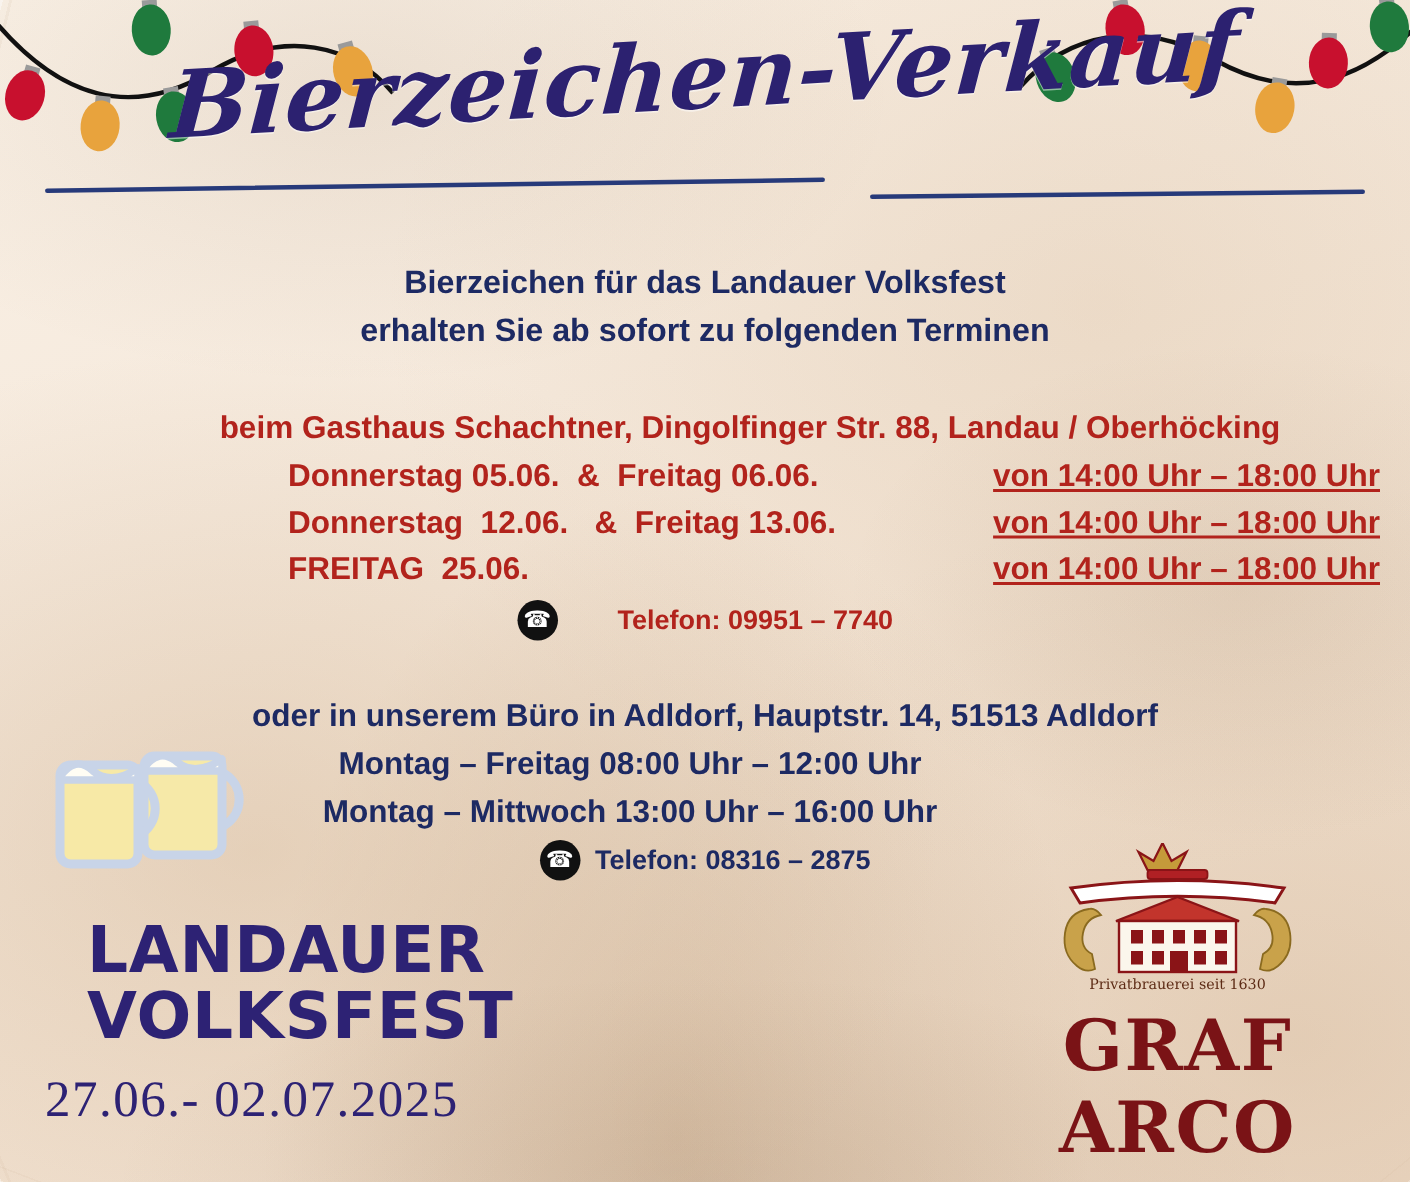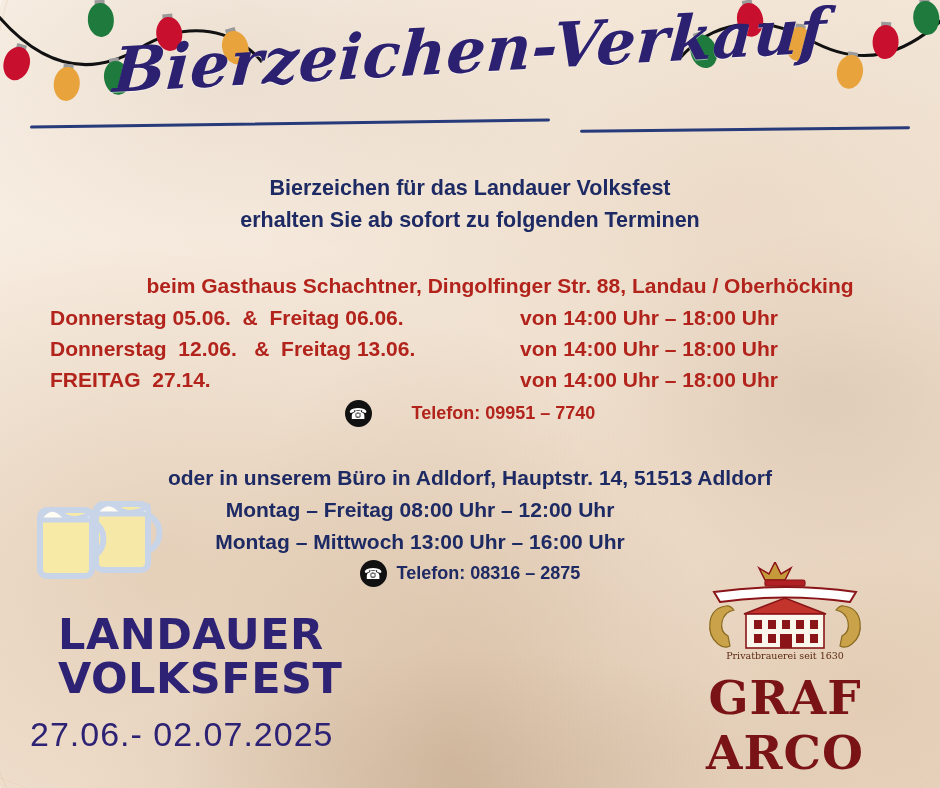--- a/index.html
+++ b/index.html
@@ -109,23 +109,24 @@
     left: 20px;
     top: 306px;
     width: 900px;
   }
   .date-row {
     display: flex;
     align-items: baseline;
     font-size: 21px;
     height: 31px;
     white-space: pre;
+    justify-content: flex-end;
   }
   .date-row .lhs { width: 440px; text-align: left; }
-  .date-row .rhs { text-align: left; }
+  .date-row .rhs { text-align: left; text-decoration: underline; }
 
   .phone-row {
     position: absolute;
     width: 940px;
     display: flex;
     align-items: center;
     justify-content: center;
     gap: 10px;
   }
   .phone-row .ptext {
@@ -165,21 +166,21 @@
     font-family: "DejaVu Sans", sans-serif;
     font-weight: bold;
     font-size: 43px;
     line-height: 1.03;
     color: #2d2274;
     letter-spacing: 0.5px;
   }
   #fest-dates {
     margin-top: 14px;
     margin-left: -28px;
-    font-family: Liberation Sans, sans-serif;
+    font-family: Liberation Serif, serif;
     font-size: 34px;
     font-weight: 500;
     color: #2d2274;
     letter-spacing: 1px;
   }
 
   
   #beer-mugs { position: absolute; left: 26px; top: 488px; }
 
   
@@ -284,21 +285,21 @@
   <div class="line-rows">
     <div class="date-row">
       <span class="lhs red">Donnerstag 05.06.  &amp;  Freitag 06.06.</span>
       <span class="rhs red">von 14:00 Uhr – 18:00 Uhr</span>
     </div>
     <div class="date-row">
       <span class="lhs red">Donnerstag  12.06.   &amp;  Freitag 13.06.</span>
       <span class="rhs red">von 14:00 Uhr – 18:00 Uhr</span>
     </div>
     <div class="date-row">
-      <span class="lhs red">FREITAG  27.14.</span>
+      <span class="lhs red">FREITAG  25.06.</span>
       <span class="rhs red">von 14:00 Uhr – 18:00 Uhr</span>
     </div>
   </div>
 
   <div class="phone-row phone-1">
     <span class="phone-icon">☎</span>
     <span class="ptext red">Telefon: 09951 – 7740</span>
   </div>
 
   <div class="center-block navy t-office">oder in unserem Büro in Adldorf, Hauptstr. 14, 51513 Adldorf</div>

